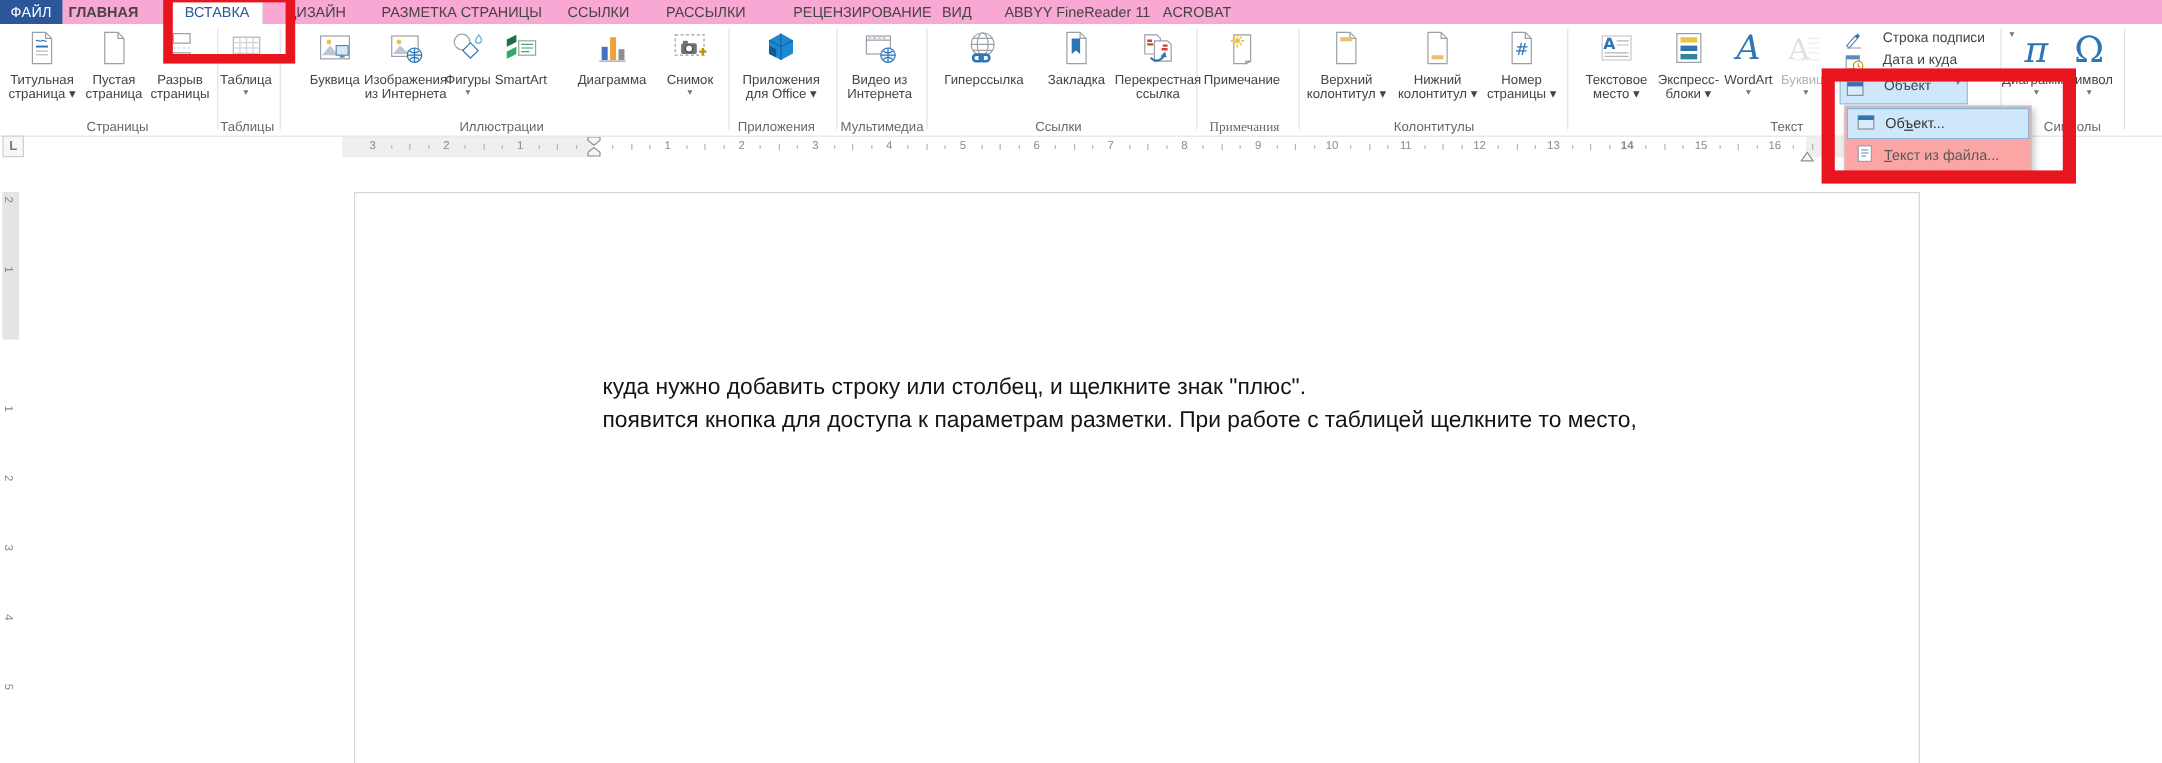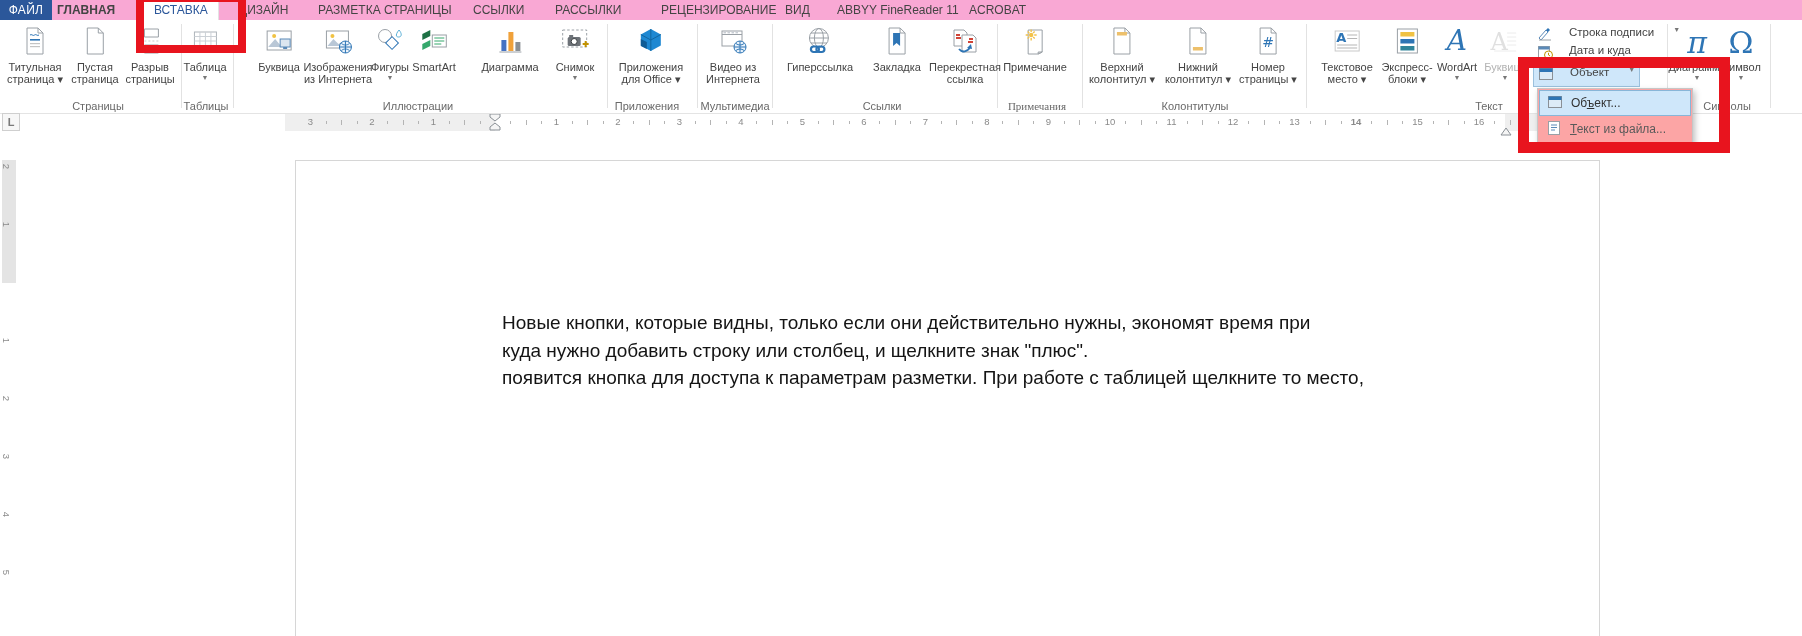--- a/index.html
+++ b/index.html
@@ -523,21 +523,20 @@
     <span class="vnum" style="top: 59px;">1</span>
     <span class="vnum" style="top: 175px;">1</span>
     <span class="vnum" style="top: 233px;">2</span>
     <span class="vnum" style="top: 291px;">3</span>
     <span class="vnum" style="top: 349px;">4</span>
     <span class="vnum" style="top: 407px;">5</span>
   </div>
 
 <div class="page">
   <div class="doc-body" id="docbody">
-      <div class="doc-line">Новые кнопки, которые видны, только если они действительно нужны, экономят время при</div>
       <div class="doc-line">куда нужно добавить строку или столбец, и щелкните знак "плюс".</div>
       <div class="doc-line">появится кнопка для доступа к параметрам разметки. При работе с таблицей щелкните то место,</div>
     </div>
 </div>
 
 <div class="dropdown" id="dropdown">
     <div class="menu-item hl">
       <span><svg width="16" height="16" viewBox="0 0 16 16">
           <rect x="1.5" y="2.5" width="13" height="11" fill="#dcebf7" stroke="#8a9096"></rect>
           <rect x="1.5" y="2.5" width="13" height="3.5" fill="#2e75b5"></rect>

